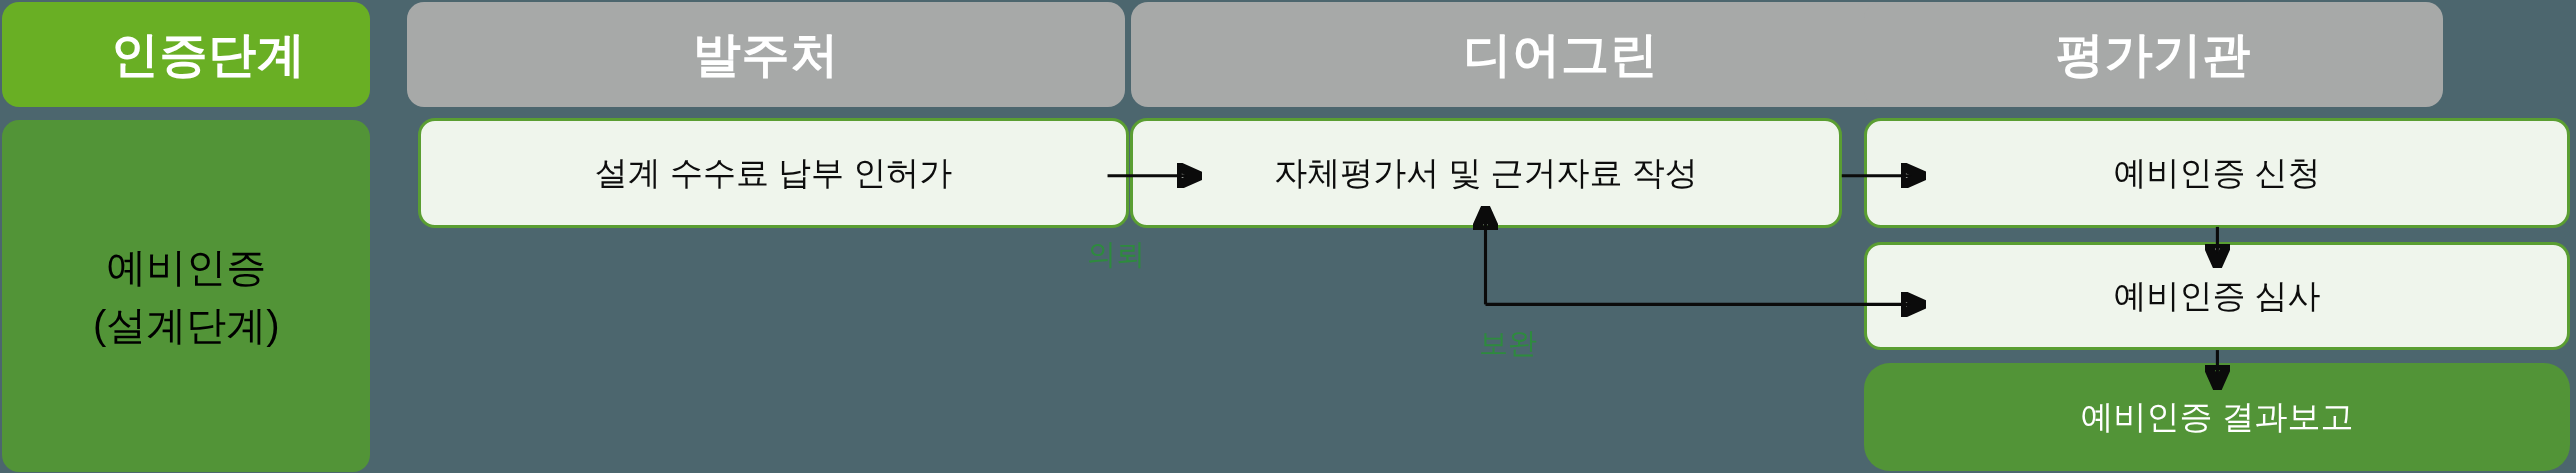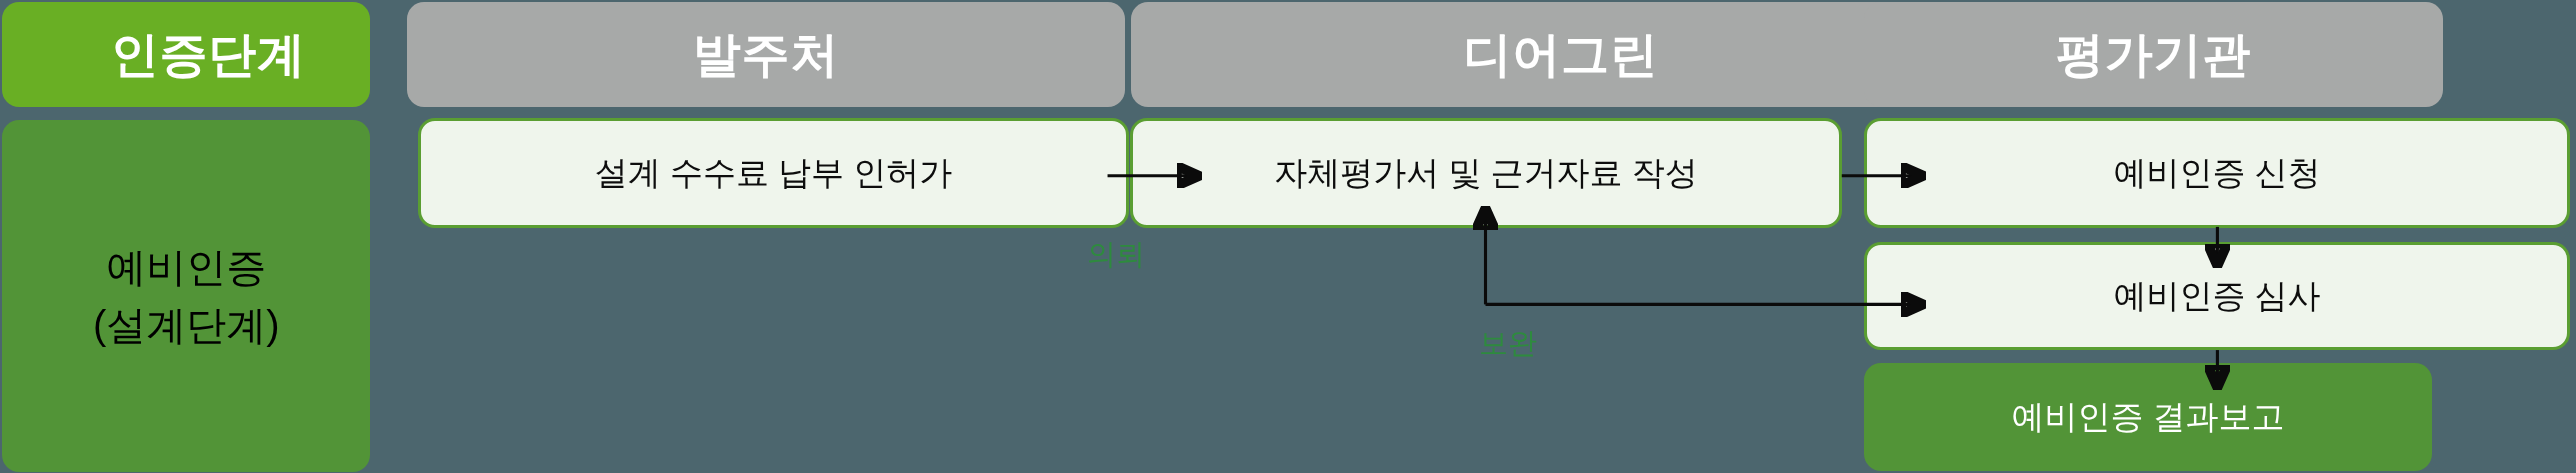--- a/index.html
+++ b/index.html
@@ -82,21 +82,21 @@
   
   .h1 { left: 2.3px;    width: 368px; padding-left: 44px; }
   .h2 { left: 395px;  width: 718px; margin-left: 12px; }
   .h3 { left: 1131px; width: 860px; }
   .h4 { left: 1864px; width: 579px; }
 
   .s-client    { left: 418px;  top: 118px; width: 711px; height: 110px; text-align: center; }
   .s-deargreen { left: 1130px; top: 118px; width: 712px; height: 110px; }
   .s-apply     { left: 1864px; top: 118px; width: 706px; height: 110px; }
   .s-review    { left: 1864px; top: 242px; width: 706px; height: 108px; }
-  .s-report    { left: 1864px; top: 363px; width: 568px; height: 108px; }
+  .s-report    { left: 1864px; top: 363px; width: 706px; height: 108px; border-radius: 26px; }
 </style>
 </head>
 <body>
 
 <div class="canvas">
 
   <div class="box hdr hdr-green h1">인증단계</div>
   <div class="box hdr hdr-gray h2">발주처</div>
   <div class="box hdr hdr-gray h3">디어그린</div>
   <div class="box hdr hdr-gray h4">평가기관</div>

